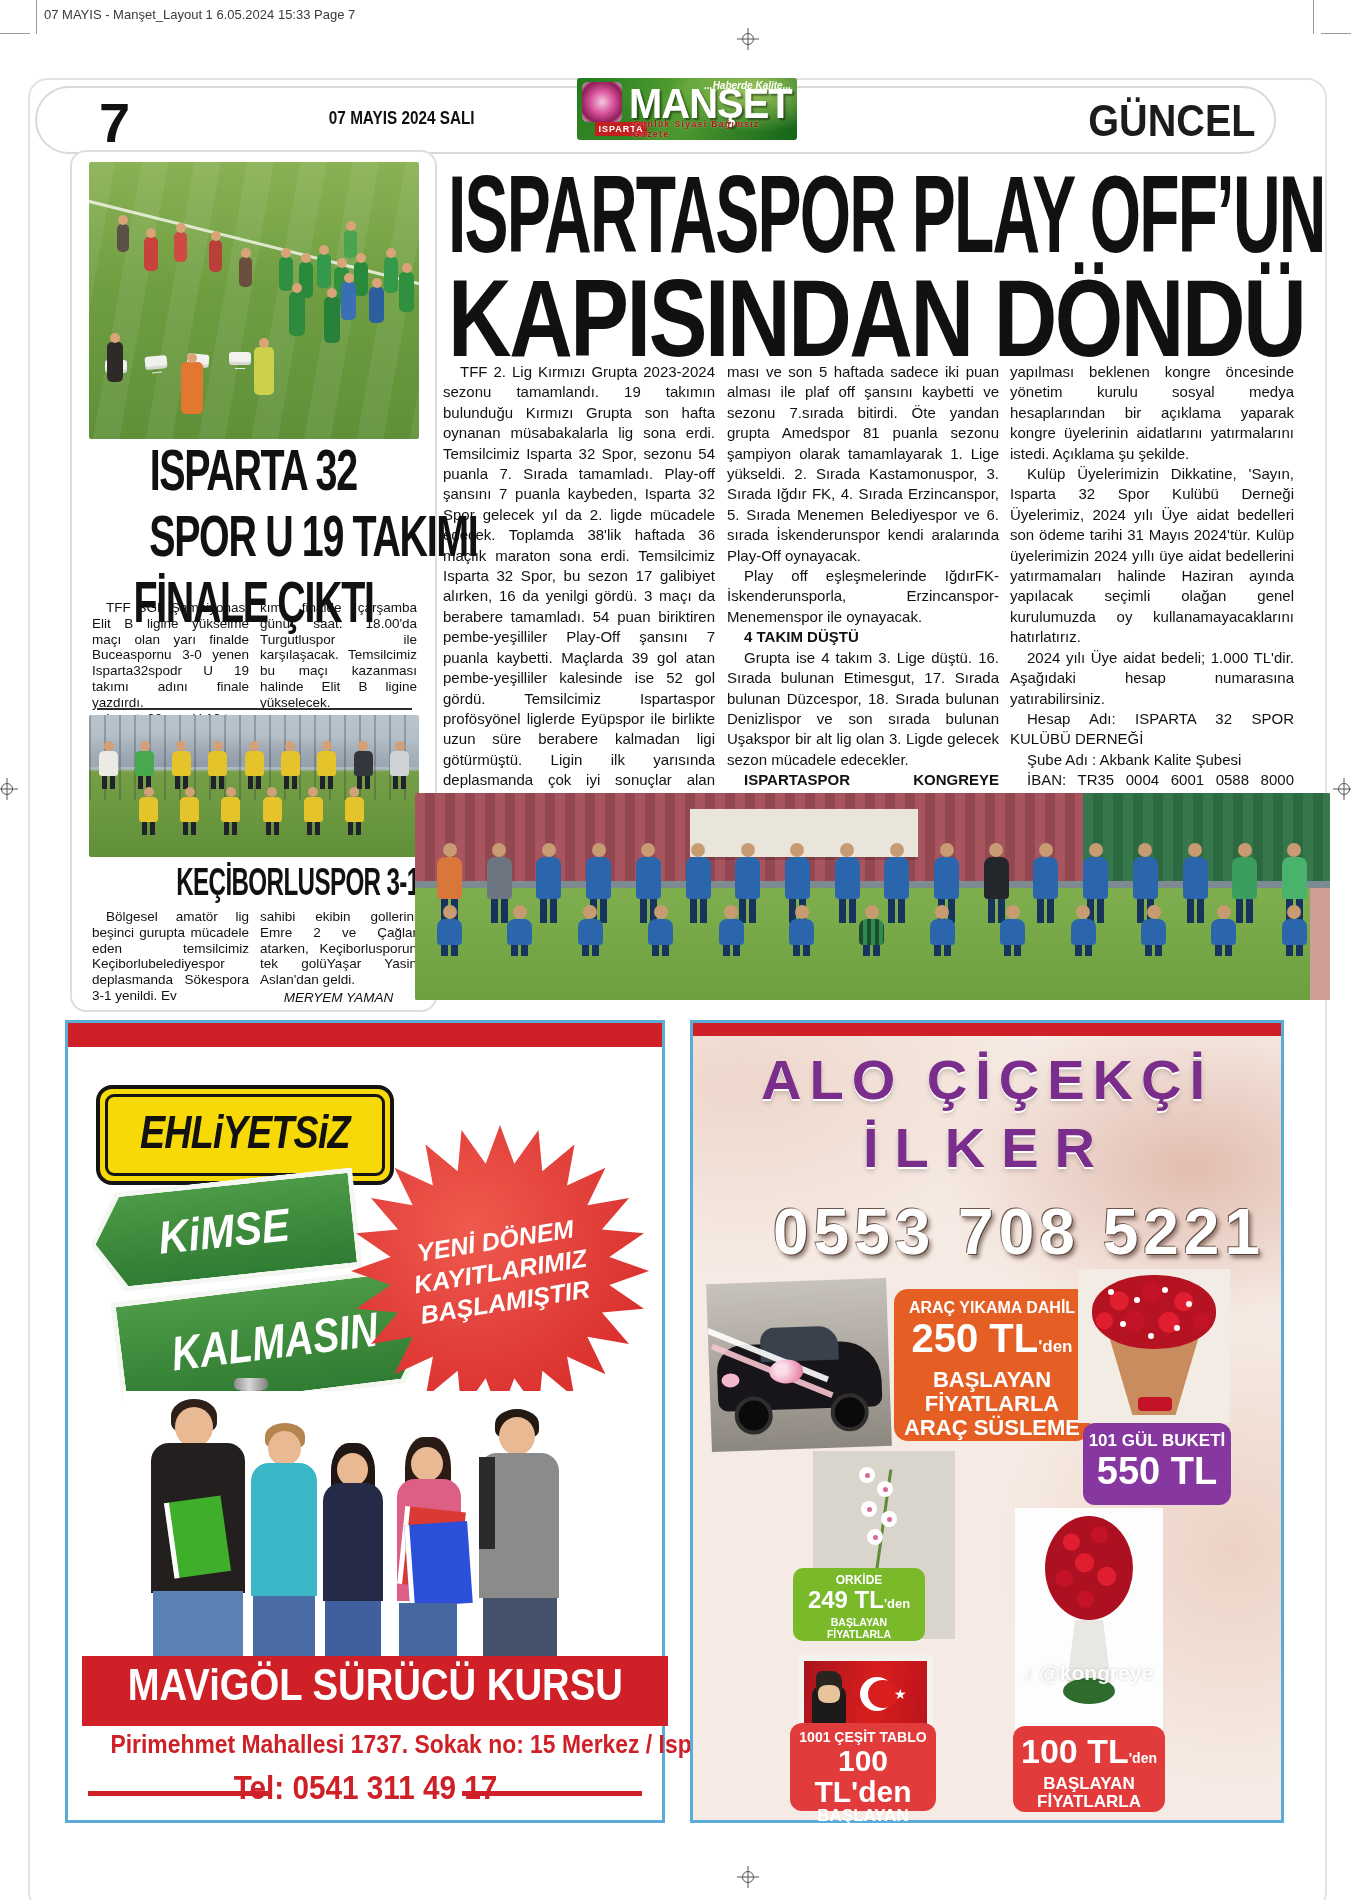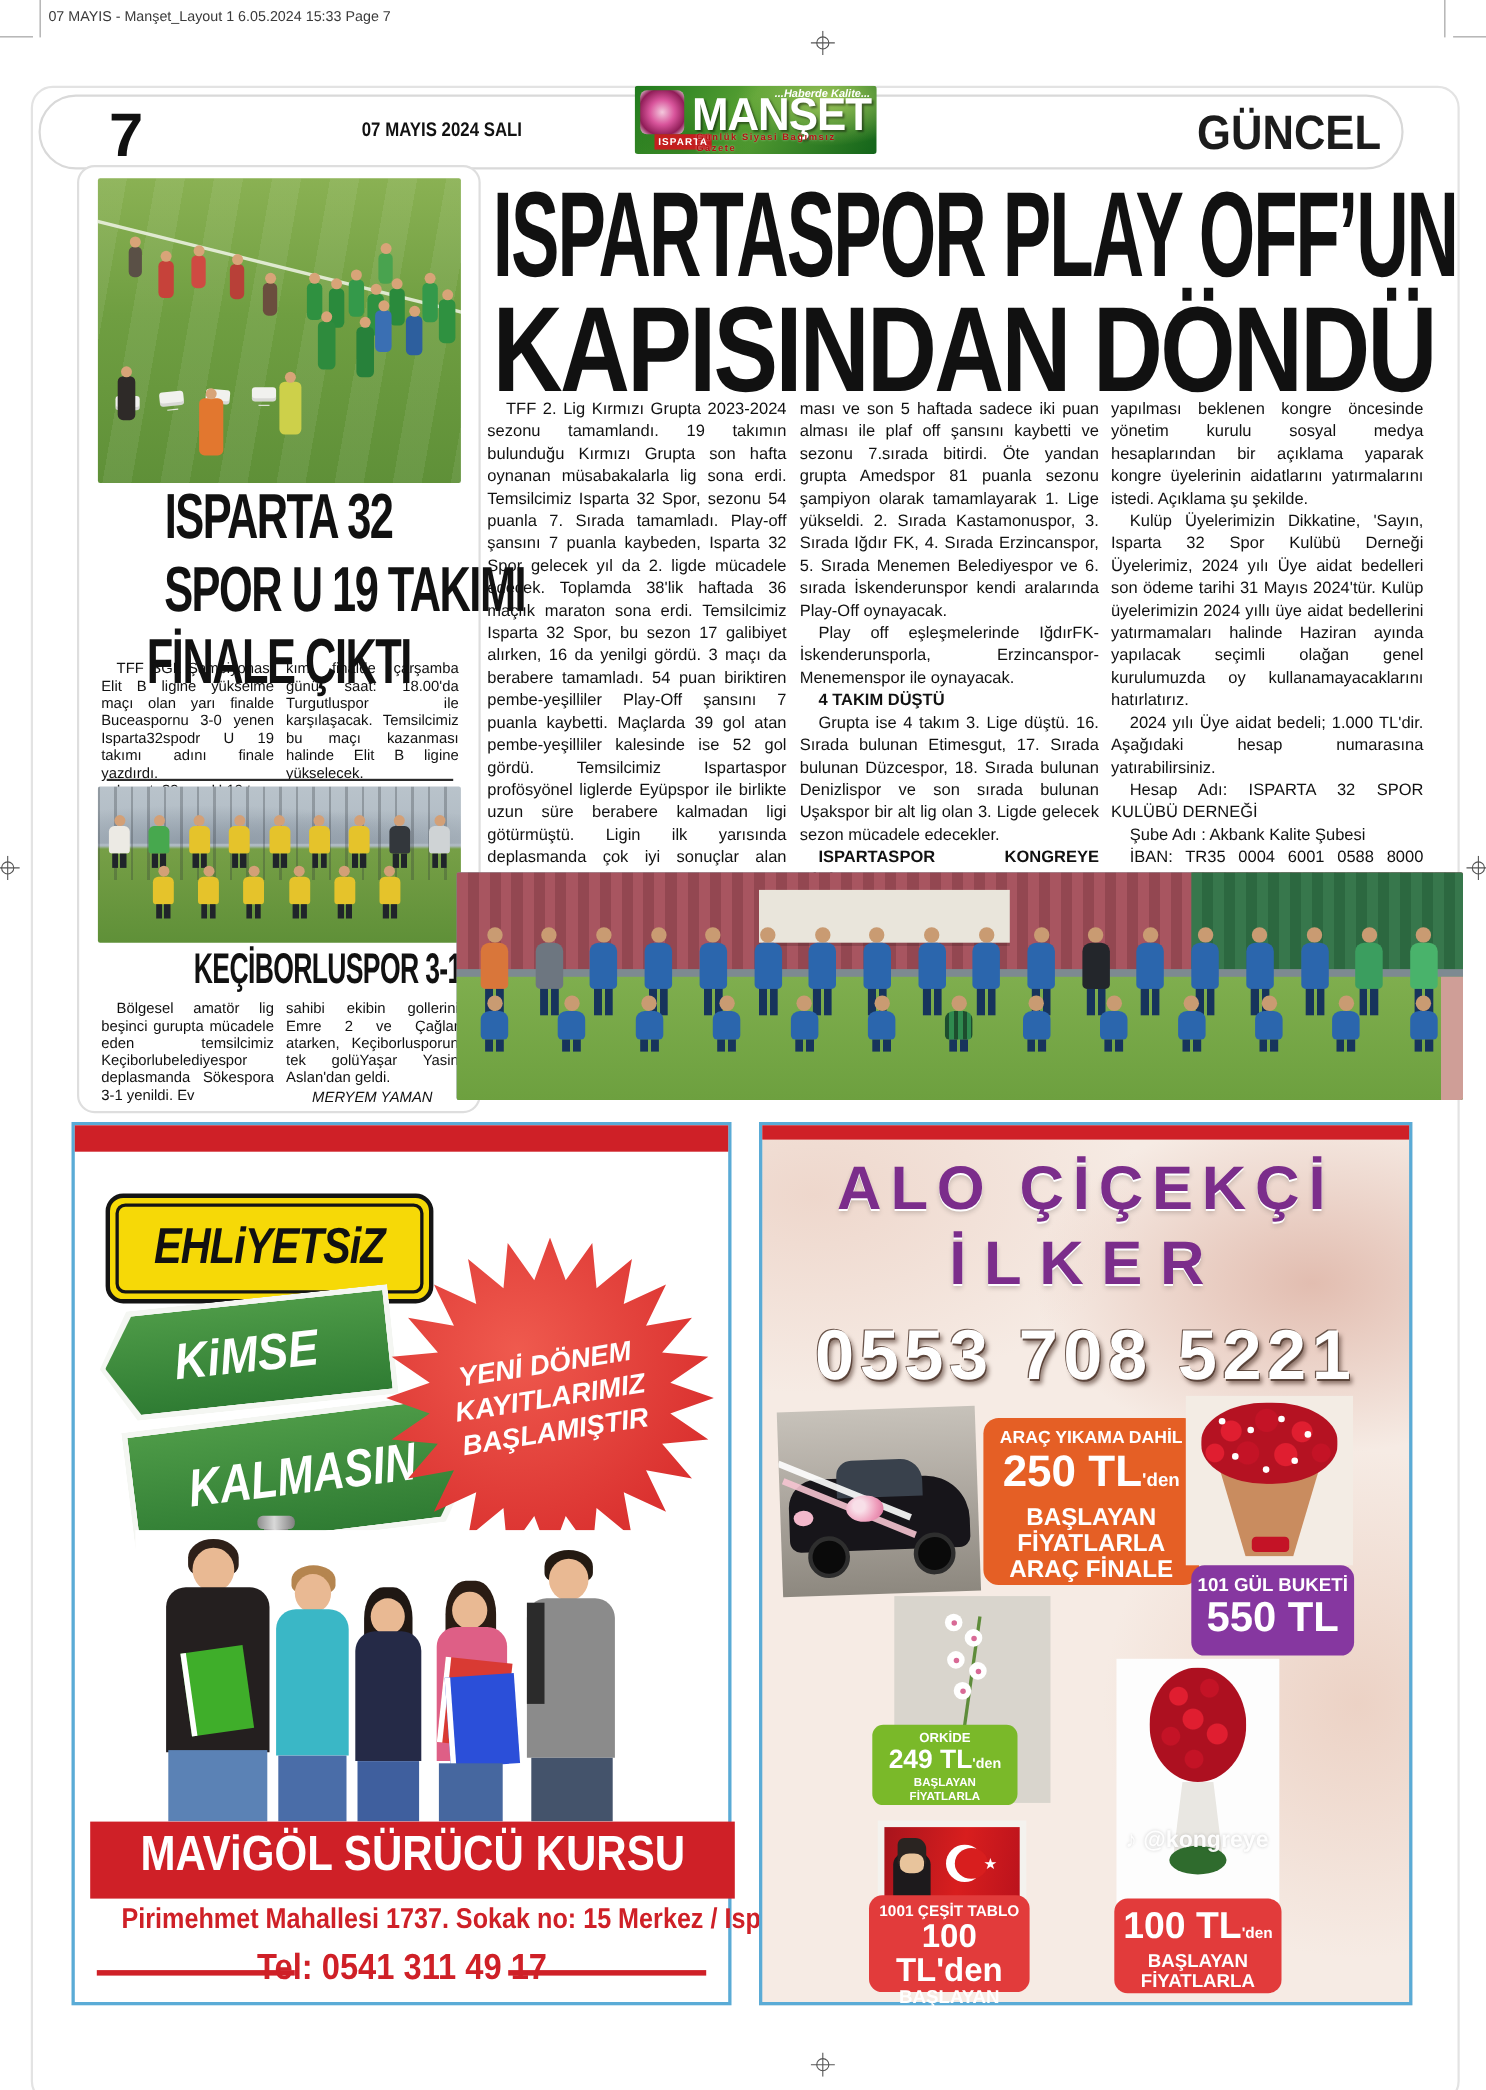--- a/index.html
+++ b/index.html
@@ -137,21 +137,21 @@
   .telrule{position:absolute;height:5px;background:#cf2027;}
   
   .ad-fl{background:
       radial-gradient(420px 260px at 85% 18%, #e2bdb0 0%, transparent 60%),
       radial-gradient(500px 300px at 8% 8%, #eed7cc 0%, transparent 60%),
       radial-gradient(420px 420px at 92% 66%, #ecd2c5 0%, transparent 55%),
       #f6ebe4;}
   .fl-title{position:absolute;width:100%;text-align:center;color:#7b2d8b;font-weight:900;
       text-shadow:0 2px 0 #fff,0 4px 5px rgba(0,0,0,.18);}
   .fl-phone{position:absolute;width:100%;text-align:center;color:#fff;font-weight:900;
-      text-shadow:3px 4px 4px rgba(80,55,45,.6),1px 1px 0 #6b564c,-1px -1px 0 #6b564c;}
+      text-shadow:3px 4px 4px rgba(80,55,45,.6),1px 1px 0 #6b564c,-1px -1px 0 #6b564c;margin-left:32px;}
   .pricebox{position:absolute;color:#fff;text-align:center;font-weight:900;}
   .pricebox .sm{font-weight:900;}
   .wm{position:absolute;color:rgba(255,255,255,.95);font-size:21px;font-weight:700;
       text-shadow:0 0 3px rgba(0,0,0,.2);}
   .photo-panel{position:absolute;background:#fff;overflow:hidden;}
 </style>
 </head>
 <body>
 
 <div class="page">
@@ -644,21 +644,21 @@
       <i class="abs" style="left:-2px;top:86px;width:130px;height:6px;background:#f6c4d2;transform:rotate(24deg);opacity:.9;"></i>
       <i class="abs" style="left:60px;top:78px;width:34px;height:24px;border-radius:50%;background:radial-gradient(circle at 35% 40%,#f8dfe8 20%,#ef9ebc 60%,#d86a96 100%);"></i>
       <i class="abs" style="left:12px;top:90px;width:18px;height:14px;border-radius:50%;background:#f3b8cb;"></i>
     </div>
 
     <div class="pricebox" style="left:201px;top:266px;width:196px;height:142px;background:#e55f25;border-radius:14px;padding-top:10px;">
       <div style="font-size:16px;">ARAÇ YIKAMA DAHİL</div>
       <div style="font-size:40px;line-height:42px;"><span>250 TL</span><span class="sm" style="font-size:17px;">'den</span></div>
       <div style="font-size:22px;line-height:24px;">BAŞLAYAN</div>
       <div style="font-size:22px;line-height:24px;">FİYATLARLA</div>
-      <div style="font-size:22px;line-height:24px;">ARAÇ FİNALE</div>
+      <div style="font-size:22px;line-height:24px;">ARAÇ SÜSLEME</div>
     </div>
 
     <div class="photo-panel" style="left:385px;top:246px;width:152px;height:154px;background:#f3ece4;">
       <i class="abs" style="left:22px;top:66px;width:108px;height:80px;background:#c98c5f;clip-path:polygon(8% 0,92% 0,70% 100%,30% 100%);"></i>
       <i class="abs" style="left:14px;top:6px;width:124px;height:74px;border-radius:48%;
          background:radial-gradient(circle at 22% 35%,#e01e30 0 9px,transparent 10px),
                     radial-gradient(circle at 48% 22%,#c41326 0 10px,transparent 11px),
                     radial-gradient(circle at 74% 36%,#e01e30 0 9px,transparent 10px),
                     radial-gradient(circle at 34% 62%,#c41326 0 10px,transparent 11px),
                     radial-gradient(circle at 62% 64%,#e01e30 0 10px,transparent 11px),

